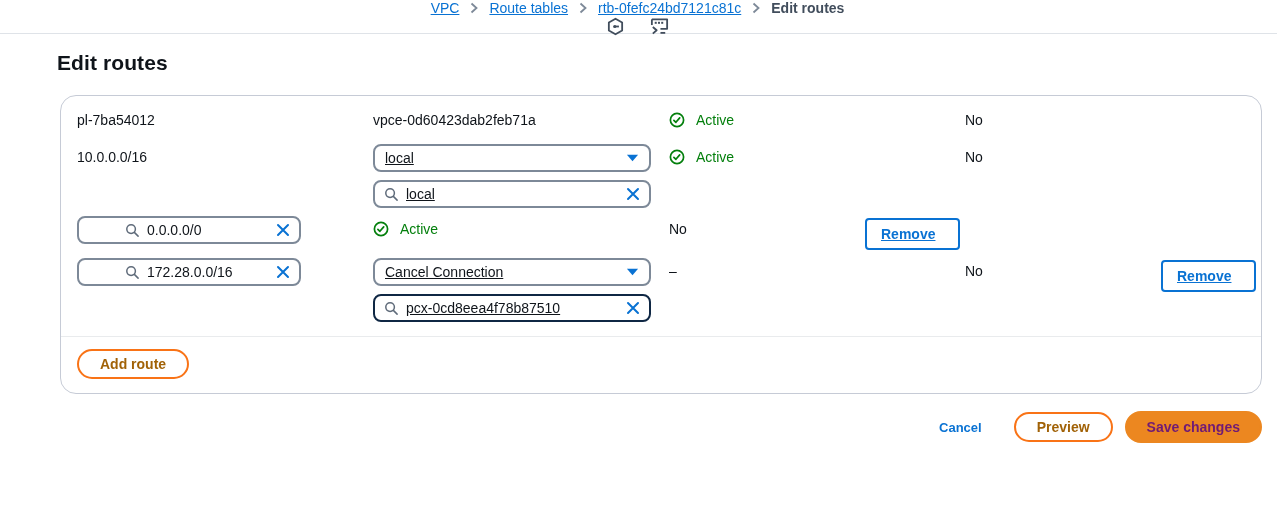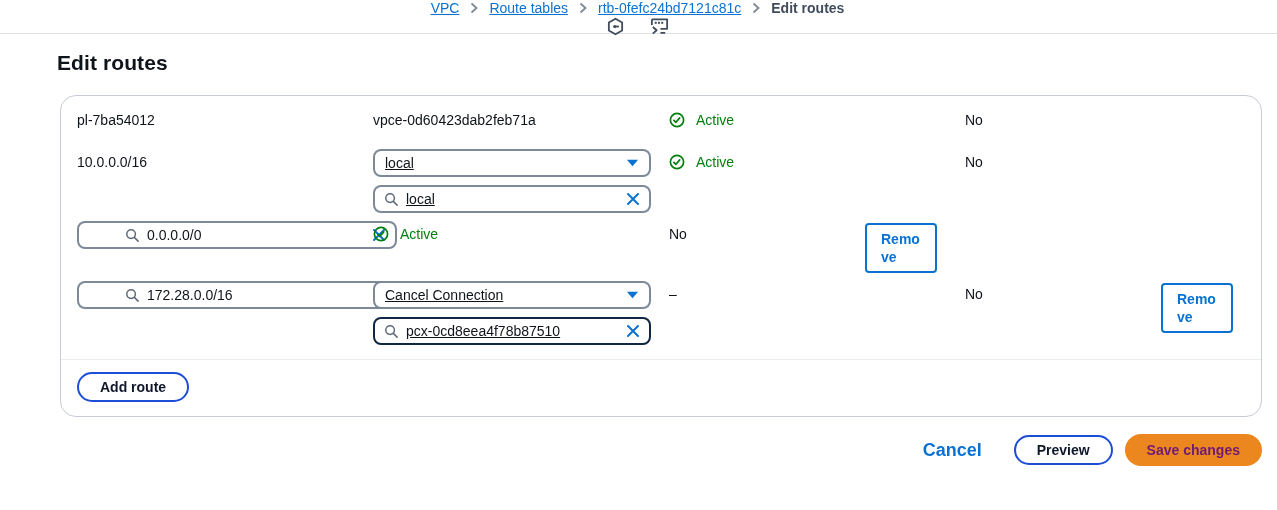--- a/index.html
+++ b/index.html
@@ -60,55 +60,56 @@
     border: 2px solid #7d8998; border-radius: 8px; background: #fff;
     display: flex; align-items: center; justify-content: space-between;
     padding: 0 10px; cursor: pointer;
   }
   .select .sel-label { font-size: 14px; }
   .search {
     width: 278px; height: 28px;
     border: 2px solid #7d8998; border-radius: 8px; background: #fff;
     display: flex; align-items: center; gap: 7px; padding: 0 9px;
   }
-  .search.dest { width: 320px; padding-left: 46px; }
+  .search.dest { width: 224px; padding-left: 46px; }
   .search.focused { border-color: #0f2744; }
   .search input {
     border: none; outline: none; flex: 1; min-width: 0;
     font: 14px "Liberation Sans", sans-serif; color: #0f141a; background: transparent;
     padding: 0;
   }
   .clear-x { display: flex; align-items: center; cursor: pointer; }
 
   .status-active { display: flex; align-items: center; gap: 11px; color: #037f0c; }
   .status-dash { color: #0f141a; }
 
   .remove-btn {
-    width: 72px; padding: 5px 14px;
+    width: 95px; padding: 5px 14px;
     border: 2px solid #0972d3; border-radius: 4px; background: #fff;
     color: #0972d3; font: 700 14px/18px "Liberation Sans", sans-serif;
     text-align: left; word-break: break-all; cursor: pointer;
     margin-top: 2px;
+    text-decoration: underline;
   }
 
   .card-footer { border-top: 1px solid #e9ebed; padding: 12px 16px 14px; }
   .btn-outline {
-    border: 2px solid #1d4ed8; border-radius: 20px; background: #fff;
-    color: #0f172a; font: 700 14px "Liberation Sans", sans-serif;
+    border: 2px solid #f97316; border-radius: 20px; background: #fff;
+    color: #a16207; font: 700 14px "Liberation Sans", sans-serif;
     padding: 5px 21px; cursor: pointer;
   }
 
   
   .actions {
     display: flex; justify-content: flex-end; align-items: center;
     gap: 12px; margin: 17px 15px 0 0;
   }
   .link-btn {
     color: #0972d3; font-weight: 700; cursor: pointer; margin-right: 14px;
-    background: none; border: none; font-size: 18px; font-family: inherit;
+    background: none; border: none; font-size: 13px; font-family: inherit;
   }
   .btn-primary {
     background: #ec8720; border: 2px solid #ec8720; border-radius: 20px;
     color: #701a75; font: 700 14px "Liberation Sans", sans-serif;
     padding: 6px 20px; cursor: pointer;
   }
 </style>
 </head>
 <body>
 
@@ -155,21 +156,21 @@
     </span>
   </div>
 </div>
 
 <h1 class="page-title">Edit routes</h1>
 
 <section class="card">
   <div class="card-body">
 
 
-    <div class="trow" style="margin-bottom:21px;">
+    <div class="trow" style="margin-bottom:16px;">
       <div class="c-dest"><span>pl-7ba54012</span></div>
       <div class="c-target"><span>vpce-0d60423dab2feb71a</span></div>
       <div class="c-status">
         <span class="status-active">
           <svg width="16" height="16" viewBox="0 0 16 16">
               <circle cx="8" cy="8" r="6.6" fill="none" stroke="#037f0c" stroke-width="1.7"></circle>
               <path d="M4.9 8.3l2 2 3.8-4.4" fill="none" stroke="#037f0c" stroke-width="1.7" stroke-linecap="round" stroke-linejoin="round"></path>
             </svg>
           <span>Active</span>
         </span>

